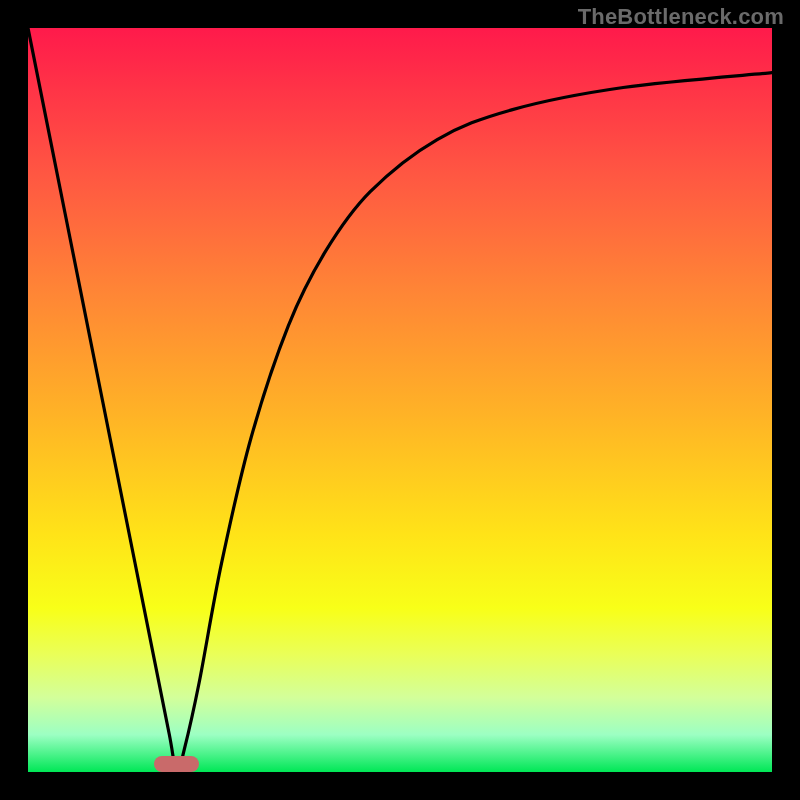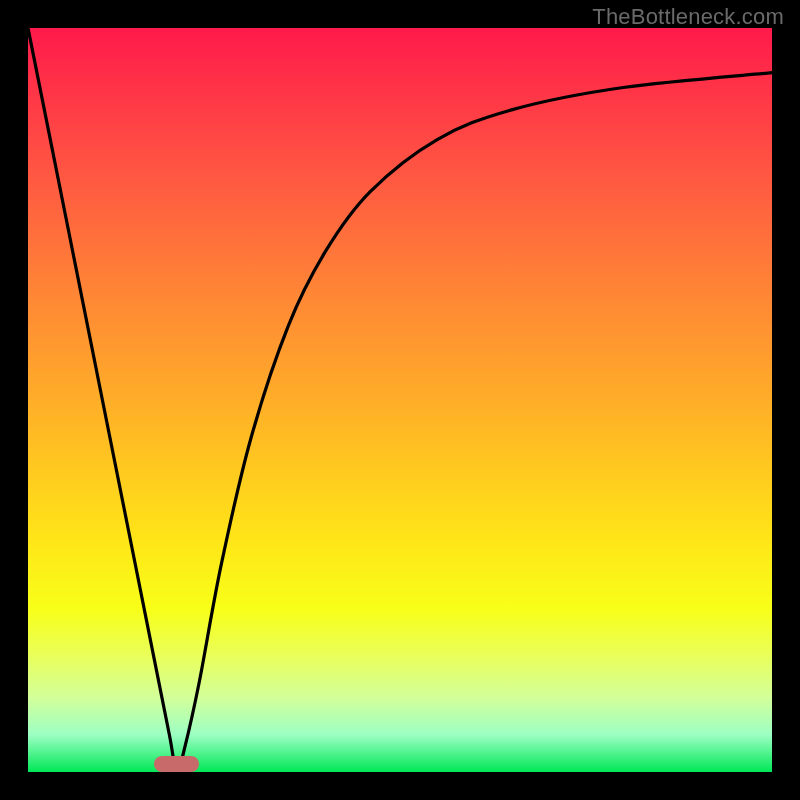--- a/index.html
+++ b/index.html
@@ -47,21 +47,21 @@
     position: absolute;
     background: #c96a6a;
     border-radius: 8px;
   }
   .watermark {
     position: absolute;
     top: 4px;
     right: 16px;
     color: #6a6a6a;
     font-size: 22px;
-    font-weight: 400;
+    font-weight: 700;
     letter-spacing: 0.2px;
     user-select: none;
   }
   svg.curve {
     position: absolute;
     left: 0; top: 0;
   }
 </style>
 </head>
 <body>

